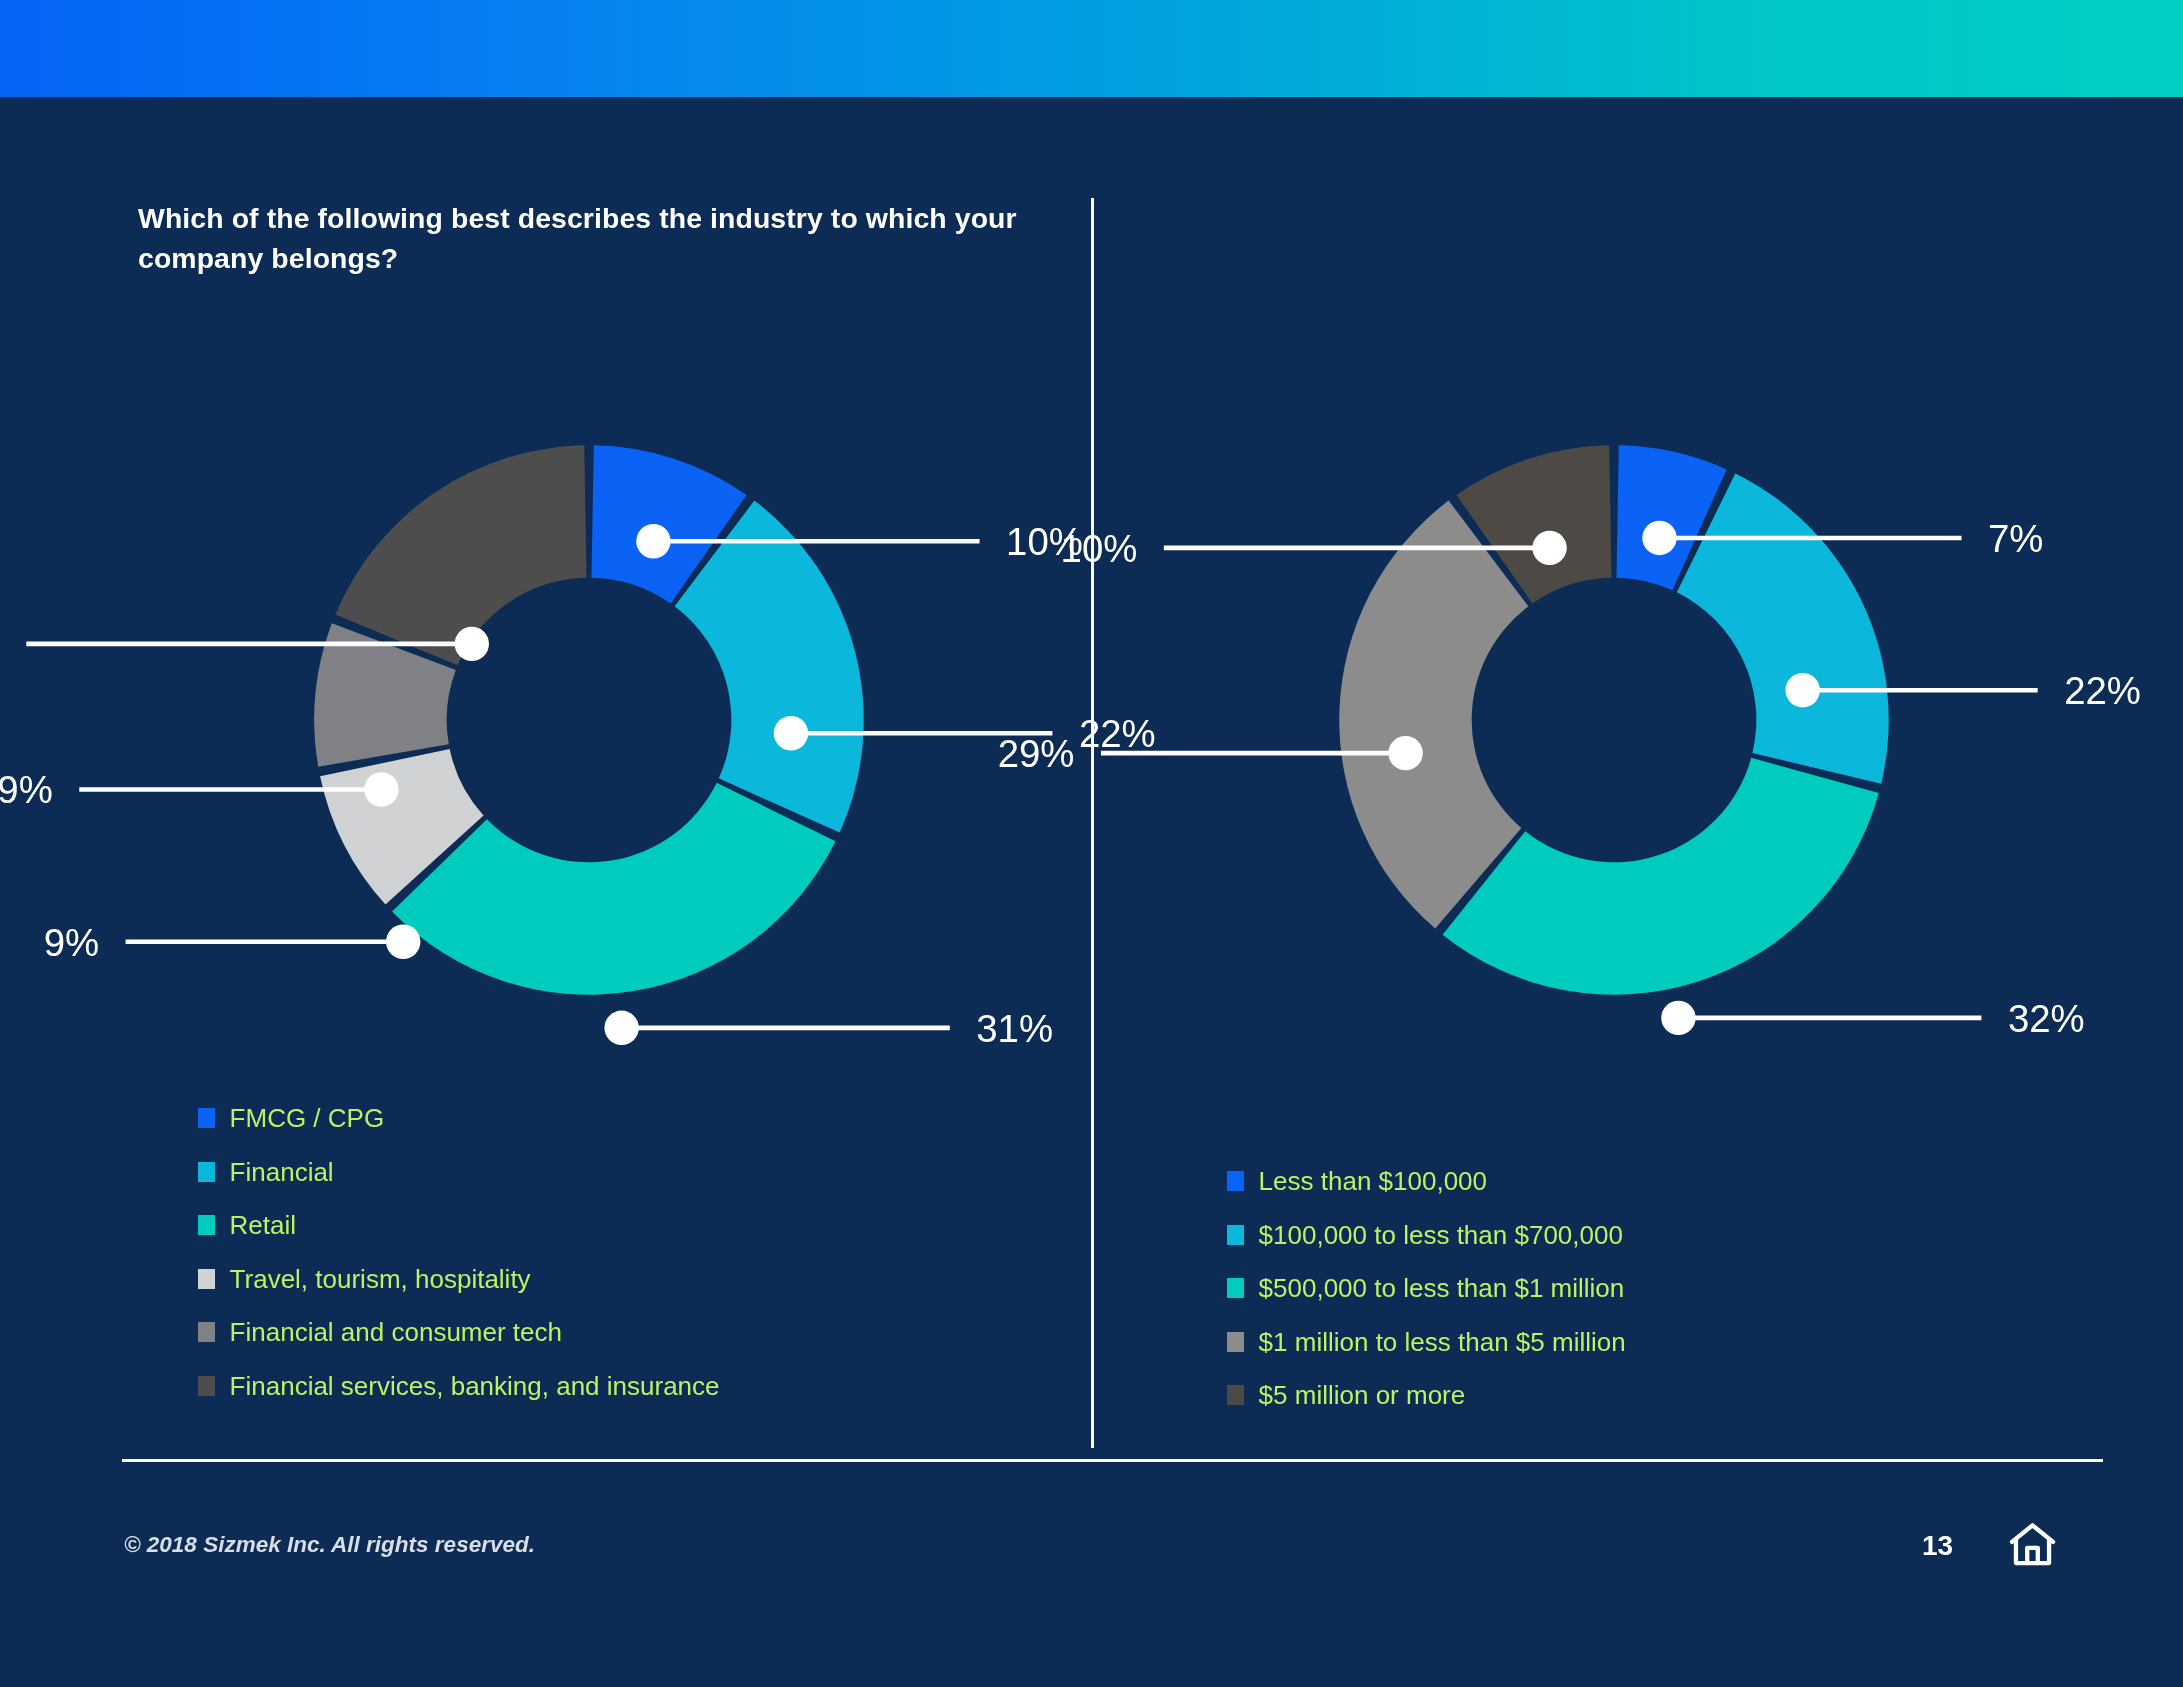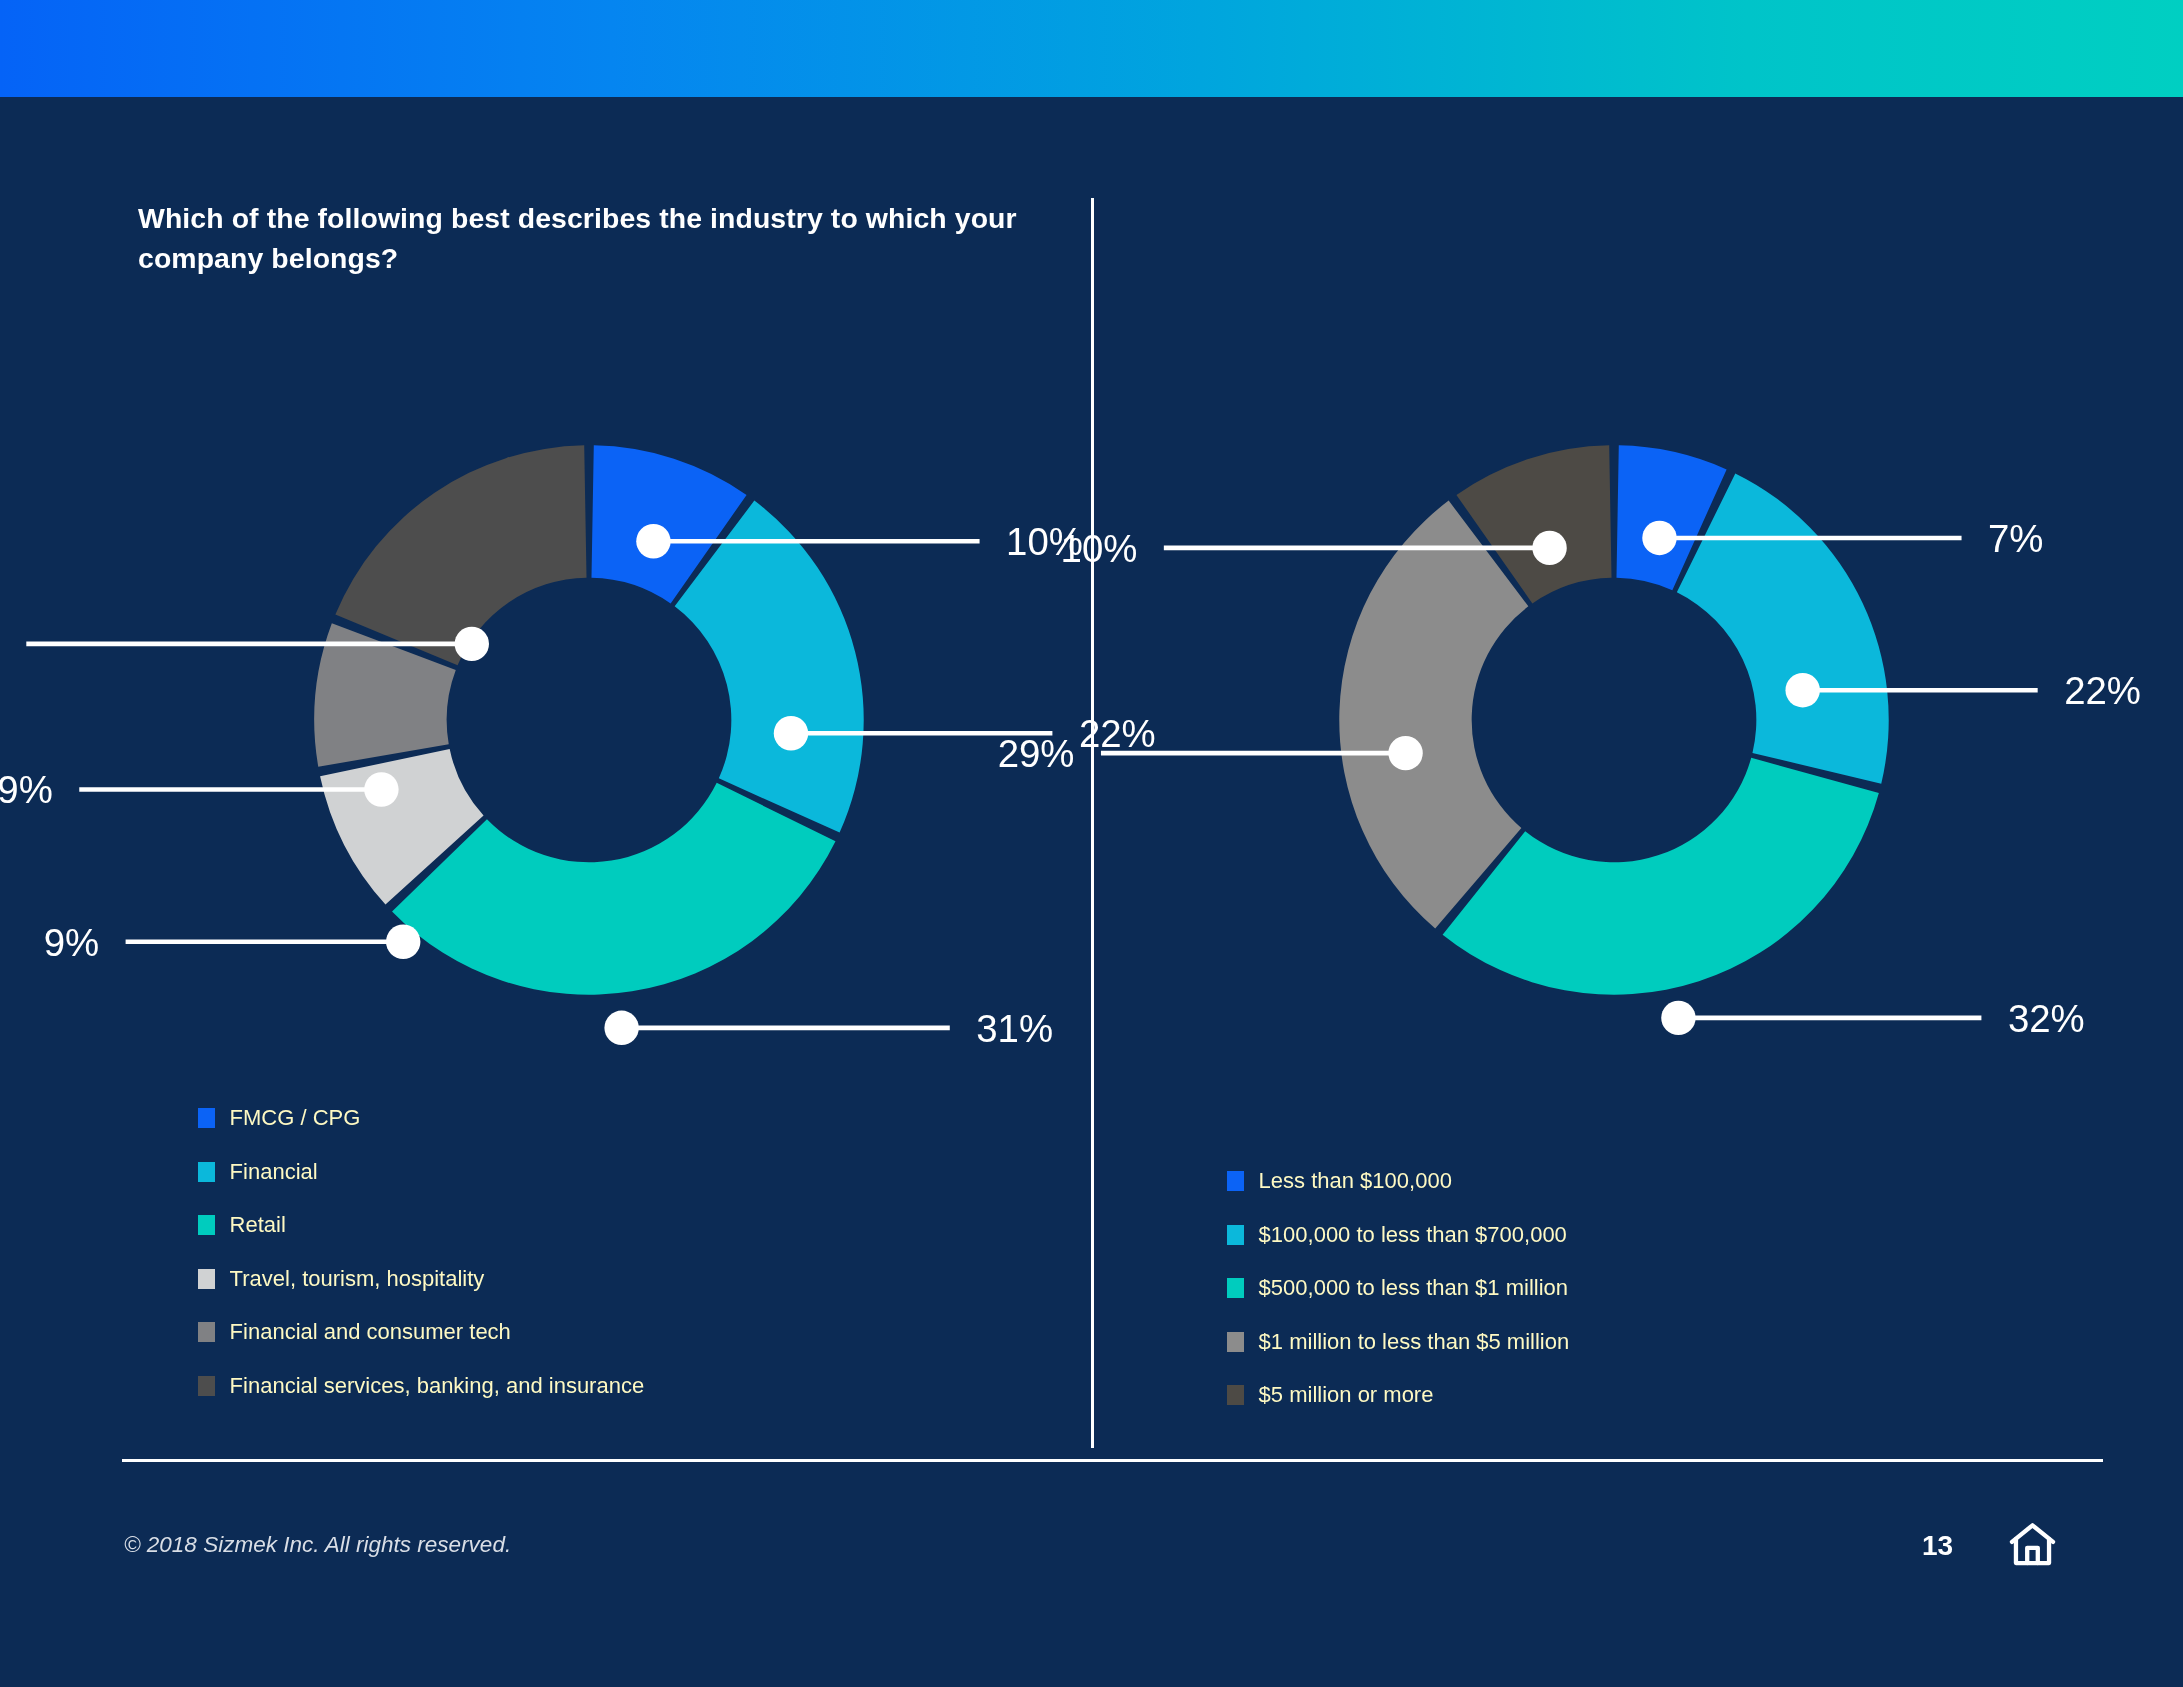--- a/index.html
+++ b/index.html
@@ -54,30 +54,30 @@
   .pct-right{text-anchor:start;}
   .pct-left{text-anchor:end;}
 
   
   .legend{position:absolute;}
   .legend-left{left:198px;top:1106px;}
   .legend-right{left:1227px;top:1161px;margin-top:8px;}
   .legend-row{display:flex;align-items:center;height:24.5px;margin-bottom:29px;}
   .legend-swatch{width:17px;height:20px;flex:0 0 17px;margin-right:14.6px;}
   .legend-label{
-    color:#fef9c3;font-size:22px;font-weight:400;white-space:nowrap;line-height:1;
+    color:#bef264;font-size:26px;font-weight:400;white-space:nowrap;line-height:1;
   }
 
   
   .hdivider{
     position:absolute;left:122px;top:1459px;width:1981px;height:3.3px;background:#FFFFFF;
   }
   .copyright{
     position:absolute;left:124px;top:1532px;
-    color:#D9DEE6;font-size:22.5px;font-style:italic;font-weight:400;white-space:nowrap;
+    color:#D9DEE6;font-size:22.5px;font-style:italic;font-weight:700;white-space:nowrap;
   }
   .pagenum{
     position:absolute;left:1922px;top:1530px;
     color:#FFFFFF;font-size:28px;font-weight:bold;
   }
   .homeicon{position:absolute;left:2008px;top:1522px;width:49px;height:45px;}
 </style>
 </head>
 <body>
 

